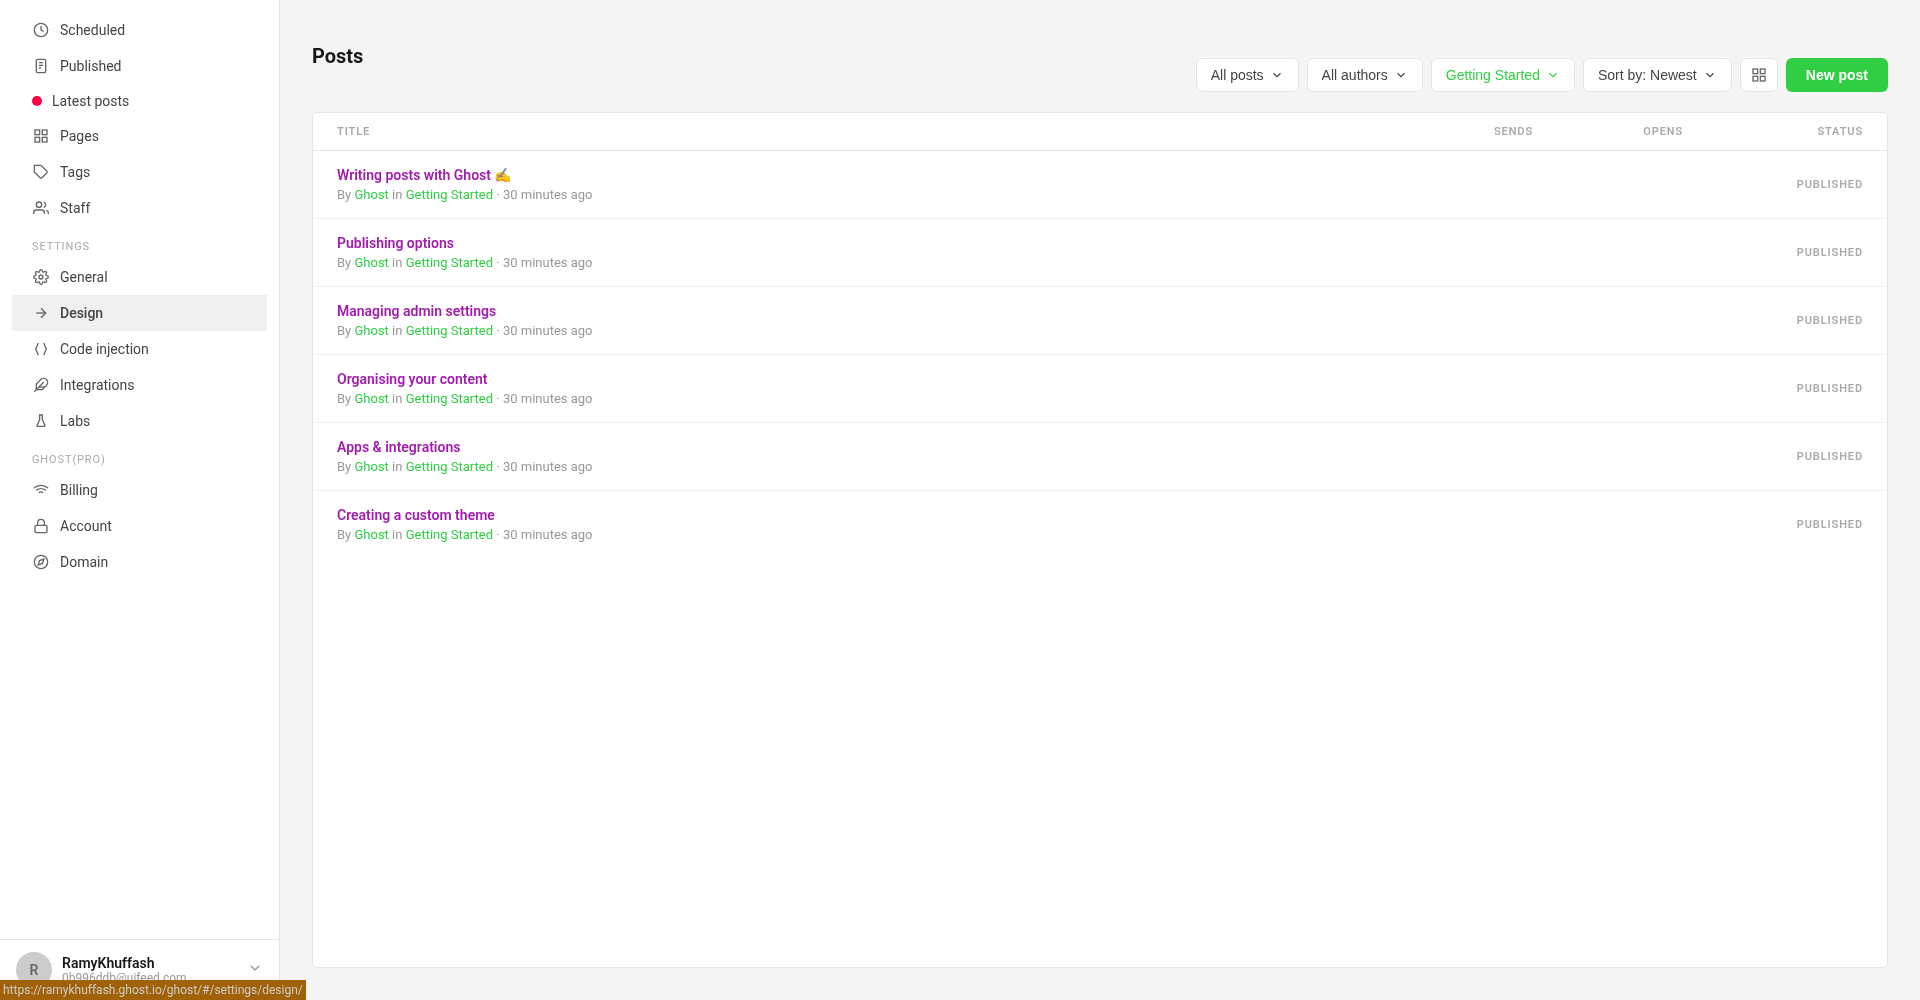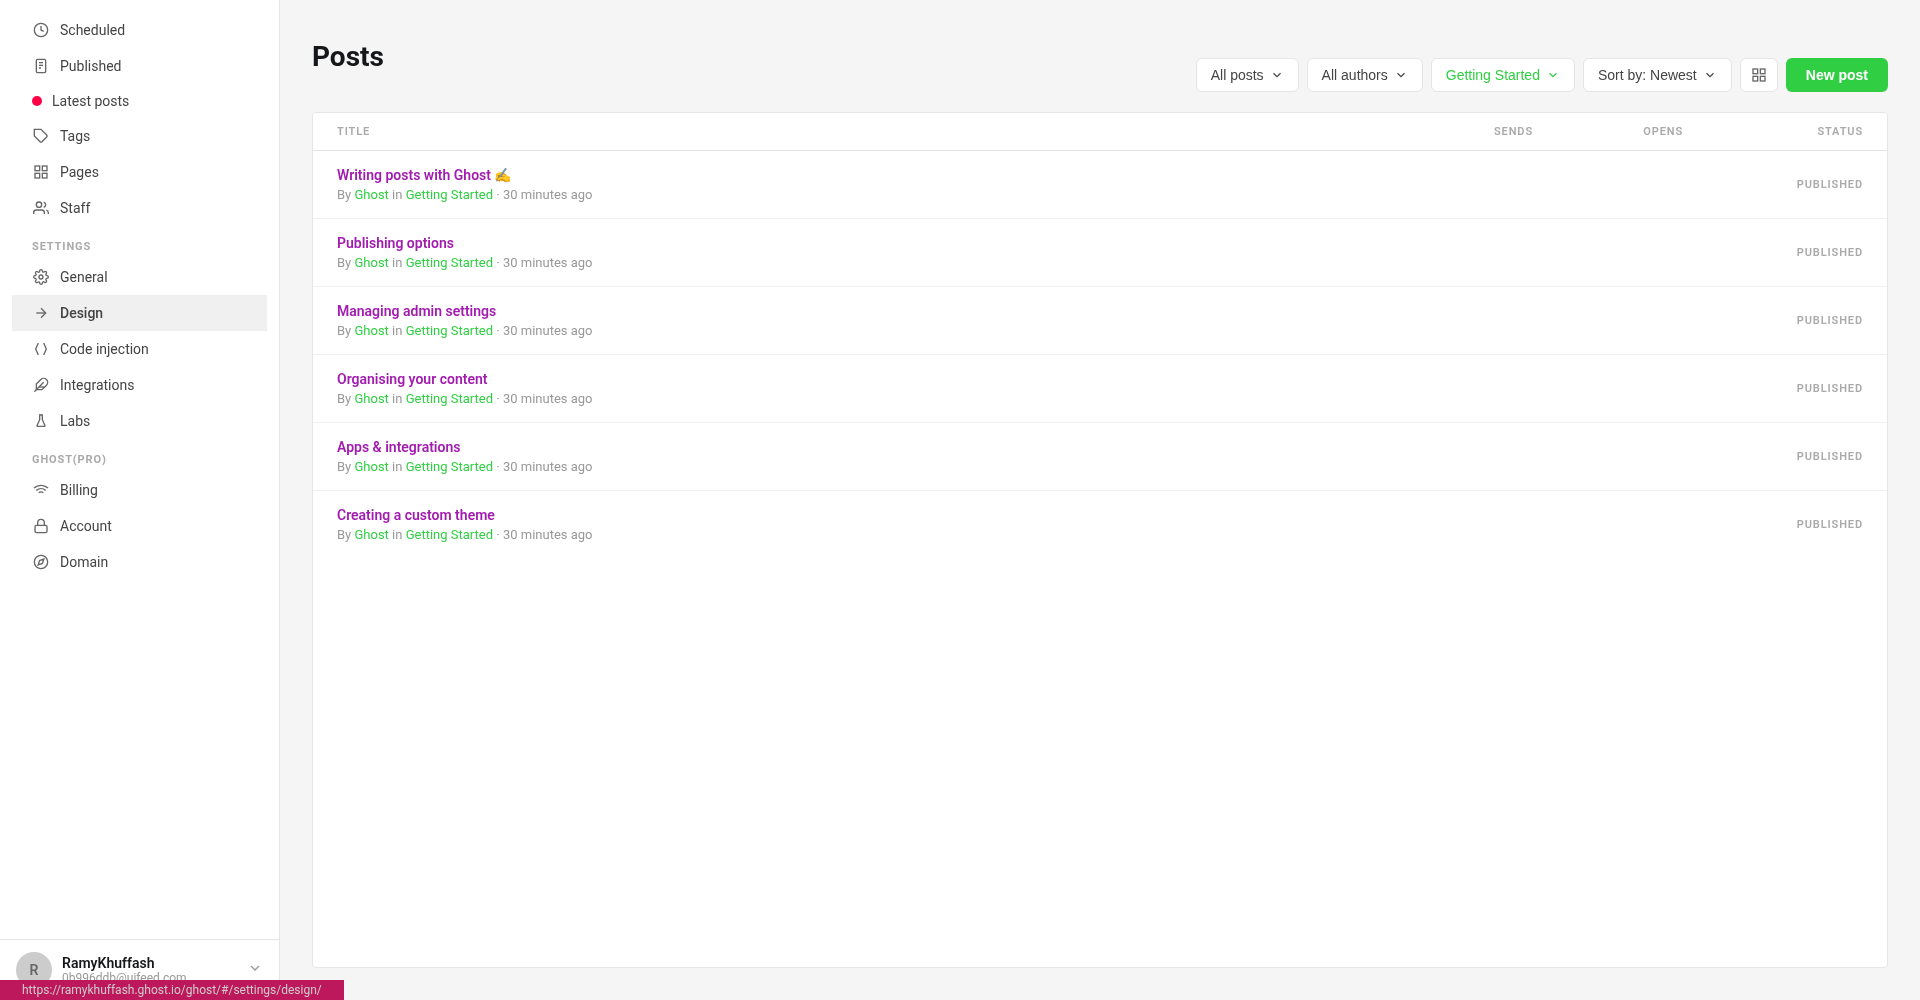--- a/index.html
+++ b/index.html
@@ -95,21 +95,21 @@
     .nav-dot {
       width: 10px;
       height: 10px;
       background: #f04;
       border-radius: 50%;
       flex-shrink: 0;
     }
 
     .section-label {
       font-size: 11px;
-      font-weight: 700;
+      font-weight: 400;
       color: #aaa;
       letter-spacing: 0.08em;
       padding: 14px 20px 6px;
       text-transform: uppercase;
     }
 
     .sidebar-footer {
       border-top: 1px solid #e5e5e5;
       padding: 12px 16px;
       display: flex;
@@ -153,21 +153,21 @@
 
     .main-header {
       display: flex;
       align-items: center;
       justify-content: space-between;
       padding: 20px 32px;
       background: #f5f5f5;
     }
 
     .page-title {
-      font-size: 28px;
+      font-size: 20px;
       font-weight: 700;
       color: #15171a;
     }
 
     .header-controls {
       display: flex;
       align-items: center;
       gap: 8px;
       margin-top: 38px;
     }
@@ -279,24 +279,24 @@
       letter-spacing: 0.08em;
       text-transform: uppercase;
       text-align: right;
     }
 
     
     .status-bar {
       position: fixed;
       bottom: 0;
       left: 0;
-      background: #be185d;
+      background: #a16207;
       color: #ccc;
       font-size: 12px;
-      padding: 3px 22px;
+      padding: 3px 3px;
       z-index: 100;
       margin-top: 7px;
     }
 
     
     .sidebar::-webkit-scrollbar { width: 4px; }
     .sidebar::-webkit-scrollbar-track { background: transparent; }
     .sidebar::-webkit-scrollbar-thumb { background: #ddd; border-radius: 2px; }
   </style>
 </head>
@@ -329,37 +329,37 @@
     </div>
 
     <div class="nav-item">
       <span class="nav-dot"></span>
       <span>Latest posts</span>
     </div>
 
     <div class="nav-item">
       <span class="nav-icon">
         <svg width="16" height="16" viewBox="0 0 24 24" fill="none" stroke="currentColor" stroke-width="2">
-          <path d="M20.59 13.41l-7.17 7.17a2 2 0 01-2.83 0L2 12V2h10l8.59 8.59a2 2 0 010 2.82z"></path>
-            <line x1="7" y1="7" x2="7.01" y2="7"></line>
-        </svg>
-      </span>
-      <span>Tags</span>
-    </div>
-
-    <div class="nav-item">
-      <span class="nav-icon">
-        <svg width="16" height="16" viewBox="0 0 24 24" fill="none" stroke="currentColor" stroke-width="2">
           <rect x="3" y="3" width="7" height="7"></rect>
             <rect x="14" y="3" width="7" height="7"></rect>
             <rect x="3" y="14" width="7" height="7"></rect>
             <rect x="14" y="14" width="7" height="7"></rect>
         </svg>
       </span>
       <span>Pages</span>
+    </div>
+
+    <div class="nav-item">
+      <span class="nav-icon">
+        <svg width="16" height="16" viewBox="0 0 24 24" fill="none" stroke="currentColor" stroke-width="2">
+          <path d="M20.59 13.41l-7.17 7.17a2 2 0 01-2.83 0L2 12V2h10l8.59 8.59a2 2 0 010 2.82z"></path>
+            <line x1="7" y1="7" x2="7.01" y2="7"></line>
+        </svg>
+      </span>
+      <span>Tags</span>
     </div>
 
     <div class="nav-item">
       <span class="nav-icon">
         <svg width="16" height="16" viewBox="0 0 24 24" fill="none" stroke="currentColor" stroke-width="2">
           <path d="M17 21v-2a4 4 0 00-4-4H5a4 4 0 00-4 4v2"></path>
             <circle cx="9" cy="7" r="4"></circle>
             <path d="M23 21v-2a4 4 0 00-3-3.87"></path>
             <path d="M16 3.13a4 4 0 010 7.75"></path>
         </svg>

